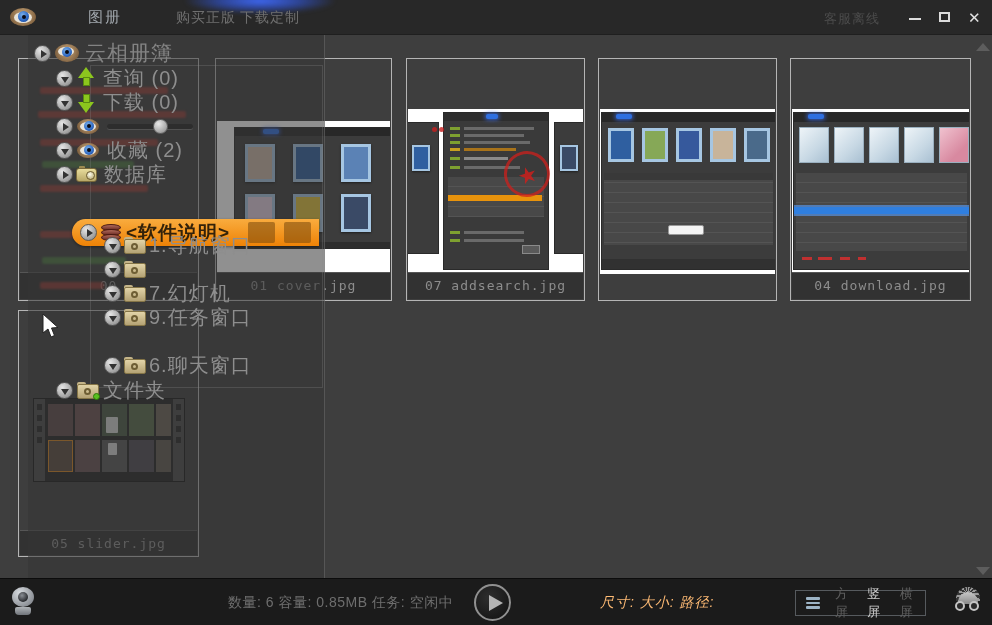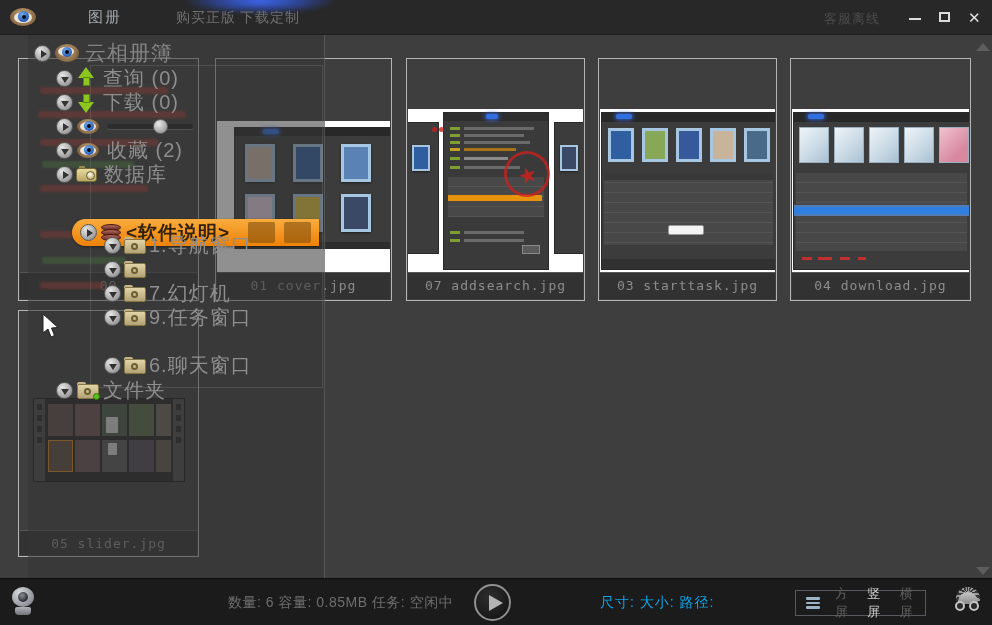--- a/index.html
+++ b/index.html
@@ -143,21 +143,21 @@
   .searchbox input::placeholder { color:#5c6a74; }
   .magico { position:relative; width:16px; height:16px; margin-right:6px; flex:none; }
   .magico .ring { position:absolute; left:1px; top:1px; width:9px; height:9px; border:2px solid #93a2ac; border-radius:50%; }
   .magico .hdl { position:absolute; left:10px; top:10px; width:6px; height:2.5px; background:#93a2ac;
     transform:rotate(45deg); border-radius:1px; }
   .bb-stats { position:absolute; left:228px; top:0; height:47px; line-height:47px; font-size:14px; color:#6e6e6e; letter-spacing:.5px; }
   .playbtn { position:absolute; left:474px; top:5px; width:37px; height:37px; border-radius:50%;
     border:2px solid #909090; background:radial-gradient(circle at 40% 35%, #2e2e2e, #101010); }
   .playbtn .tri { position:absolute; left:13px; top:9px; border-left:14px solid #b4b4b4;
     border-top:8px solid transparent; border-bottom:8px solid transparent; }
-  .bb-info { position:absolute; left:600px; top:0; height:30px; line-height:47px; font-size:14px; color:#0ea5e9; letter-spacing:1px; }
+  .bb-info { position:absolute; left:600px; top:0; height:30px; line-height:47px; font-size:14px; color:#fdba74; letter-spacing:1px;font-style:italic; }
   .viewbox { position:absolute; left:795px; top:11px; width:131px; height:26px; border:1px solid #565a5e;
     display:flex; align-items:center; }
   .hambico { position:relative; width:14px; height:12px; margin:0 8px 0 10px; flex:none; }
   .hambico i { position:absolute; left:0; width:14px; height:2.5px; background:#9db4c6; border-radius:1px; }
   .hambico i:nth-child(1){top:0;} .hambico i:nth-child(2){top:4.5px;} .hambico i:nth-child(3){top:9px;}
   .vmode { font-size:13px; color:#5e5e5e; margin:0 7px; letter-spacing:1px; }
   .vmode.active { color:#cdcdcd; }
   .robot { position:absolute; left:950px; top:6px; width:36px; height:36px; }
   .robot .crown { position:absolute; left:6px; top:2px; width:24px; height:14px; border-radius:12px 12px 0 0;
     background:repeating-conic-gradient(#a8a8a8 0 14deg, #3a3a3a 14deg 28deg); opacity:.9; }
@@ -295,21 +295,20 @@
           <div class="cvr c3-2" style="left:40px; top:15px;"></div>
           <div class="cvr c3-3" style="left:74px; top:15px;"></div>
           <div class="cvr c3-4" style="left:108px; top:15px;"></div>
           <div class="cvr c3-5" style="left:142px; top:15px;"></div>
           <div class="mtable" style="left:2px; top:60px; width:169px; height:72px;"></div>
           <div style="position:absolute; left:2px; top:60px; width:169px; height:7px; background:#393939;"></div>
           <div class="tooltipw" style="left:66px; top:112px;"></div>
           <div class="mscroll" style="bottom:0; height:10px; background:#313131;"></div>
         </div>
       </div>
-      <div class="caption">03 starttask.jpg</div>
     </div>
 
     <div class="card" style="left:790px; top:23px; width:181px; height:243px;">
       <div class="photo" style="top:50px; height:165px;">
         <div class="mw" style="left:2px; top:4px; width:175px; height:156px;">
           <div class="mtb" style="height:9px;">
               <div class="mtab" style="left:14px;"></div>
             </div>
           <div class="pht p4" style="left:5px; top:14px;"></div>
           <div class="pht p4" style="left:40px; top:14px;"></div>

